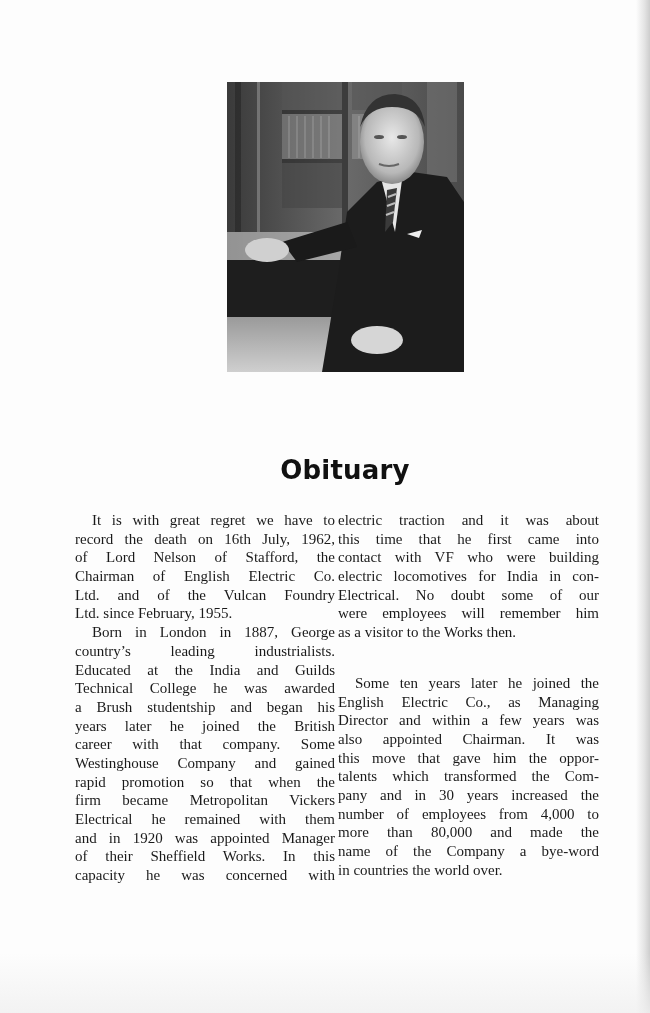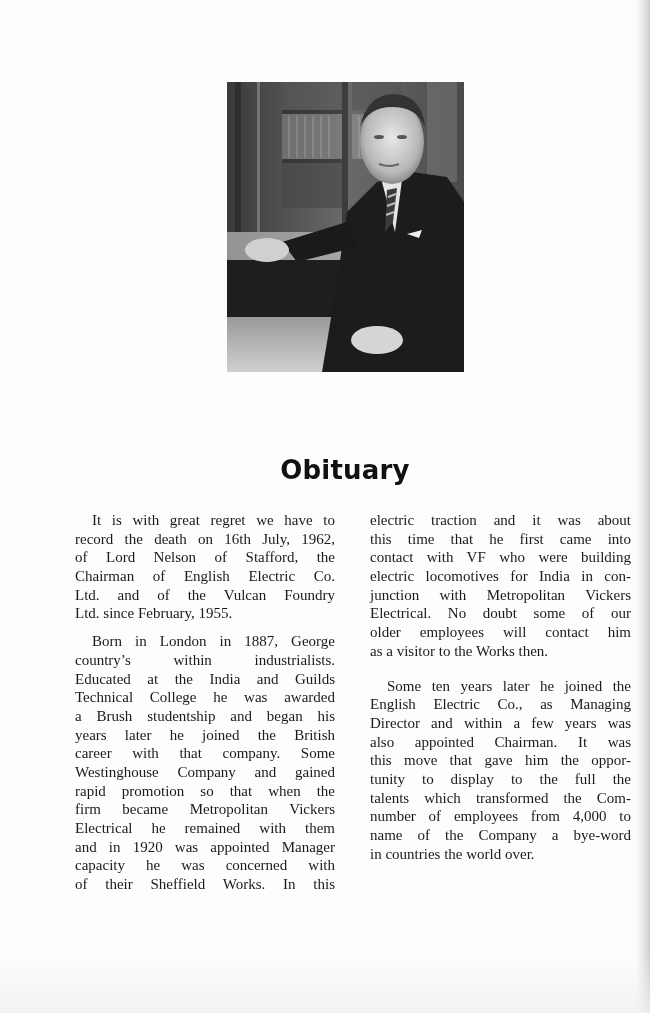--- a/index.html
+++ b/index.html
@@ -61,29 +61,29 @@
     
     .column {
       position: absolute;
       top: 511px;
       font-size: 15px;
       line-height: 18.7px;
       text-align: justify;
       hyphens: manual;
     }
     .col-left { left: 75px; width: 260px; }
-    .col-right { left: 370px; width: 261px; }
+    .col-right { left: 338px; width: 261px; }
 
     .para {
       margin: 0;
       text-indent: 17px;
     }
     .para.no-indent { text-indent: 0; }
-    .para + .para { margin-top: 9px; }
-    .col-right .para + .para { margin-top: 16px; font-family: Liberation Serif, serif; }
+    .para + .para { }
+    .col-right .para + .para { margin-top: 32px; font-family: Liberation Serif, serif; }
 
     .line {
       display: block;
       text-align: justify;
       text-align-last: justify;
       white-space: nowrap;
       height: 18.7px;
     }
     .line.last {
       text-align-last: left;
@@ -172,56 +172,56 @@
     <div class="para">
       <span class="line indent">It is with great regret we have to</span>
       <span class="line">record the death on 16th July, 1962,</span>
       <span class="line">of Lord Nelson of Stafford, the</span>
       <span class="line">Chairman of English Electric Co.</span>
       <span class="line">Ltd. and of the Vulcan Foundry</span>
       <span class="line last">Ltd. since February, 1955.</span>
     </div>
     <div class="para">
       <span class="line indent">Born in London in 1887, George</span>
-      <span class="line">country’s within industrialists.</span>
+      <span class="line">country’s leading industrialists.</span>
       <span class="line">Educated at the India and Guilds</span>
       <span class="line">Technical College he was awarded</span>
       <span class="line">a Brush studentship and began his</span>
       <span class="line">years later he joined the British</span>
       <span class="line">career with that company. Some</span>
       <span class="line">Westinghouse Company and gained</span>
       <span class="line">rapid promotion so that when the</span>
       <span class="line">firm became Metropolitan Vickers</span>
       <span class="line">Electrical he remained with them</span>
       <span class="line">and in 1920 was appointed Manager</span>
+      <span class="line">of their Sheffield Works. In this</span>
       <span class="line">capacity he was concerned with</span>
-      <span class="line">of their Sheffield Works. In this</span>
     </div>
   </div>
 
   <div class="column col-right">
     <div class="para no-indent">
       <span class="line">electric traction and it was about</span>
       <span class="line">this time that he first came into</span>
       <span class="line">contact with VF who were building</span>
       <span class="line">electric locomotives for India in con-</span>
-      <span class="line">junction with Metropolitan Vickers</span>
       <span class="line">Electrical. No doubt some of our</span>
-      <span class="line">older employees will contact him</span>
+      <span class="line">were employees will remember him</span>
       <span class="line last">as a visitor to the Works then.</span>
     </div>
     <div class="para">
       <span class="line indent">Some ten years later he joined the</span>
       <span class="line">English Electric Co., as Managing</span>
       <span class="line">Director and within a few years was</span>
       <span class="line">also appointed Chairman. It was</span>
       <span class="line">this move that gave him the oppor-</span>
-      <span class="line">tunity to display to the full the</span>
       <span class="line">talents which transformed the Com-</span>
+      <span class="line">pany and in 30 years increased the</span>
       <span class="line">number of employees from 4,000 to</span>
+      <span class="line">more than 80,000 and made the</span>
       <span class="line">name of the Company a bye-word</span>
       <span class="line last">in countries the world over.</span>
     </div>
   </div>
 
   <div class="page-shade-right"></div>
   <div class="page-shade-bottom"></div>
 </div>
 
 </body></html>

